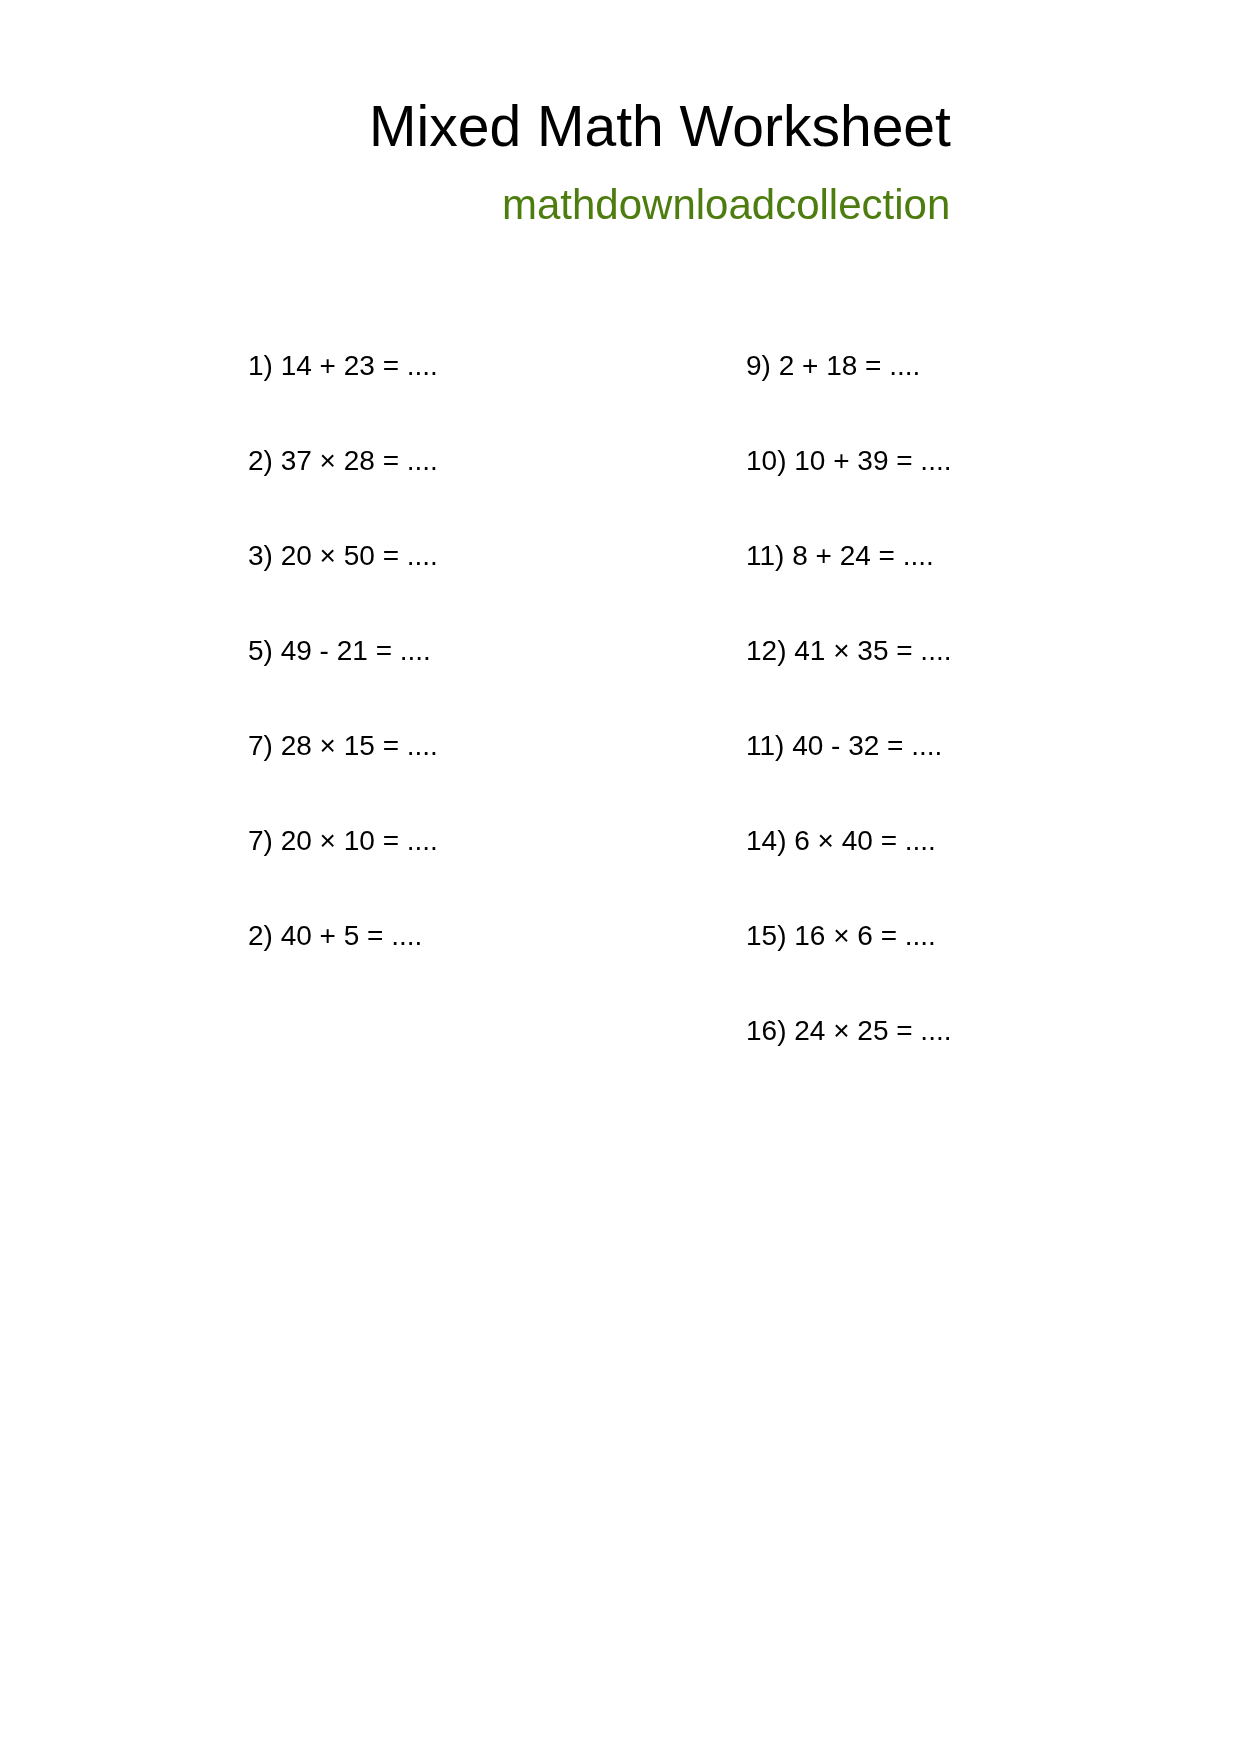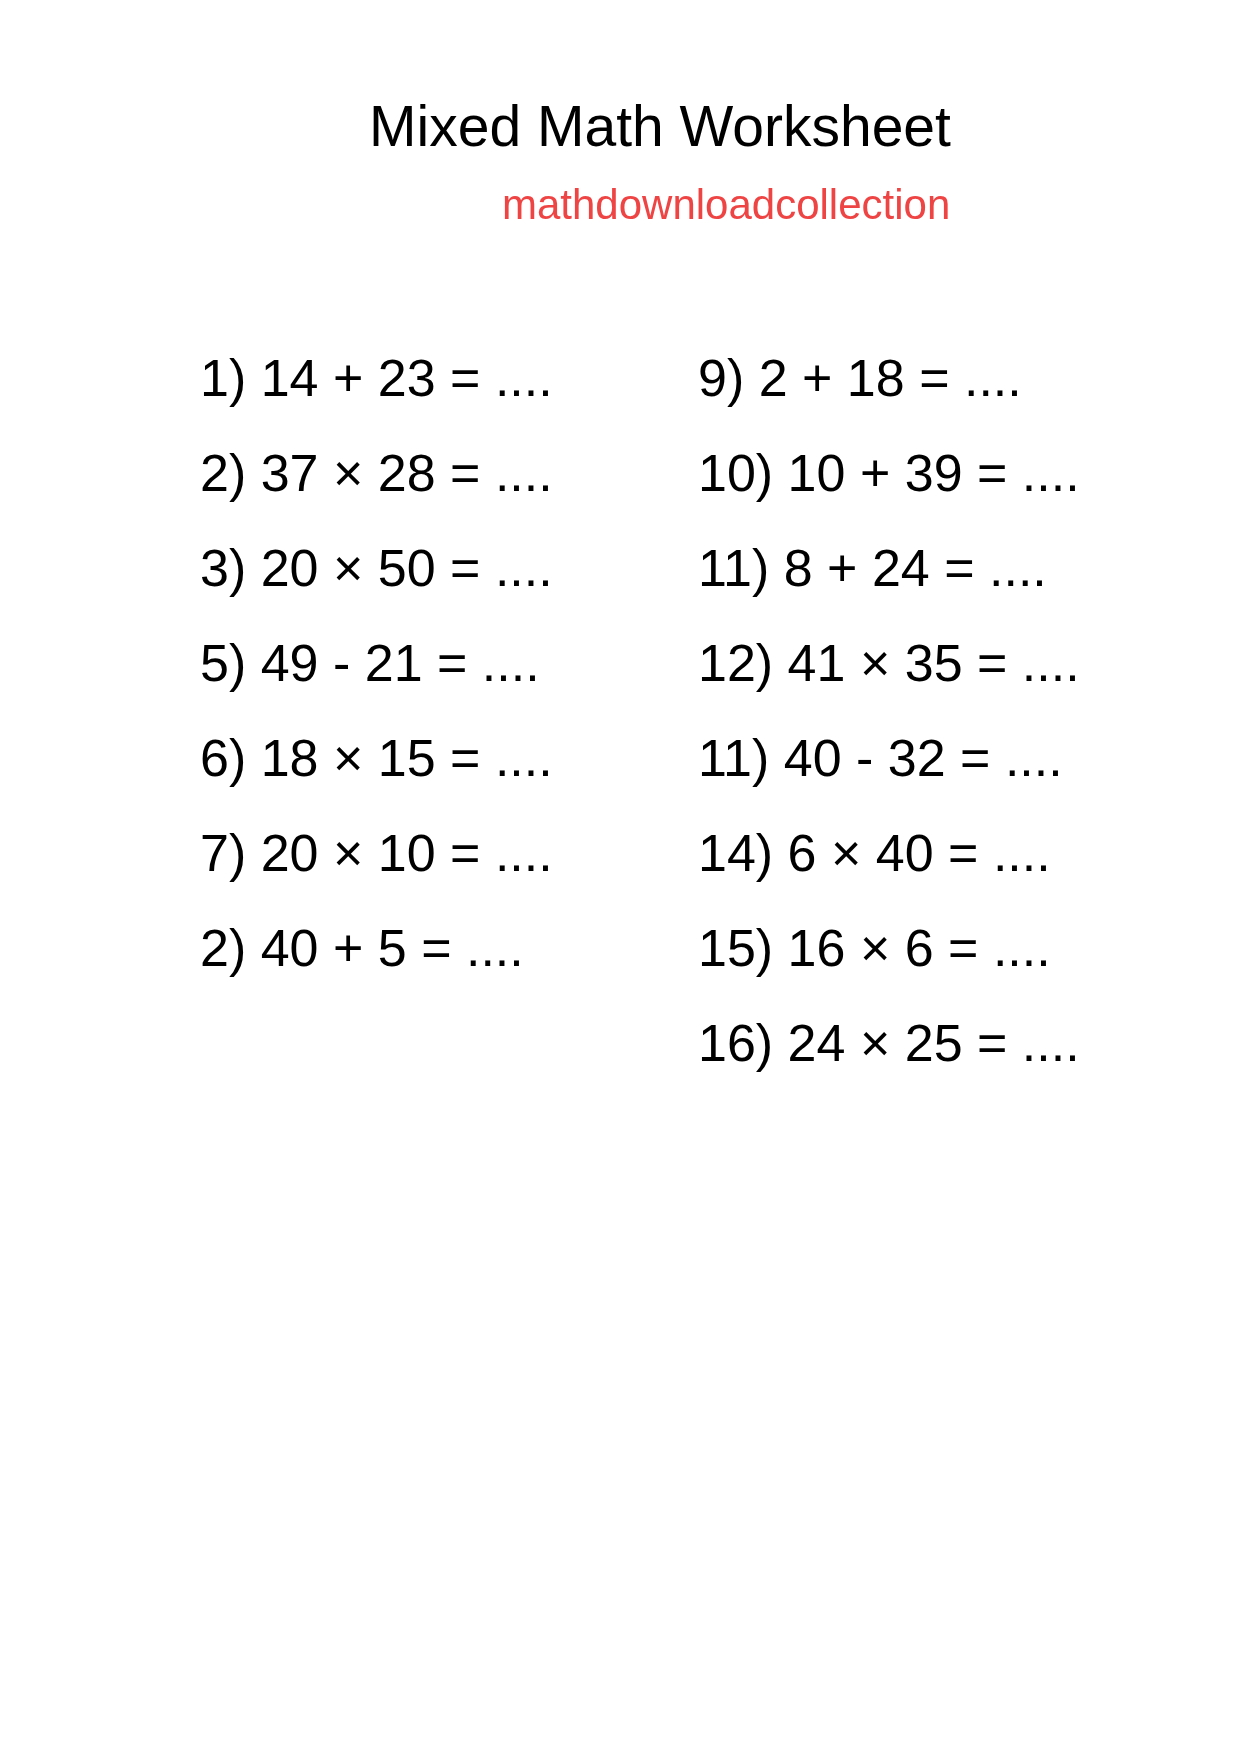--- a/index.html
+++ b/index.html
@@ -24,49 +24,50 @@
       font-size: 57px;
       line-height: 1;
       white-space: nowrap;
     }
     .subtitle {
       position: absolute;
       left: 502px;
       top: 184px;
       font-size: 42px;
       line-height: 1;
-      color: #ef4444;
+      color: #4d7c0f;
       white-space: nowrap;
     }
     .column {
       position: absolute;
       top: 352px;
     }
     .col-left { left: 200px; }
     .col-right { left: 698px; }
     .problem {
       height: 95px;
-      font-size: 52px;
+      font-size: 28px;
       line-height: 1;
       white-space: nowrap;
+      margin-left: 48px;
     }
   </style>
 </head>
 <body>
 
 <div>
   <div class="title">Mixed Math Worksheet</div>
   <div class="subtitle">mathdownloadcollection</div>
 
   <div class="column col-left">
     <div class="problem">1) 14 + 23 = ....</div>
     <div class="problem">2) 37 × 28 = ....</div>
     <div class="problem">3) 20 × 50 = ....</div>
     <div class="problem">5) 49 - 21 = ....</div>
-    <div class="problem">6) 18 × 15 = ....</div>
+    <div class="problem">7) 28 × 15 = ....</div>
     <div class="problem">7) 20 × 10 = ....</div>
     <div class="problem">2) 40 + 5 = ....</div>
   </div>
 
   <div class="column col-right">
     <div class="problem">9) 2 + 18 = ....</div>
     <div class="problem">10) 10 + 39 = ....</div>
     <div class="problem">11) 8 + 24 = ....</div>
     <div class="problem">12) 41 × 35 = ....</div>
     <div class="problem">11) 40 - 32 = ....</div>

